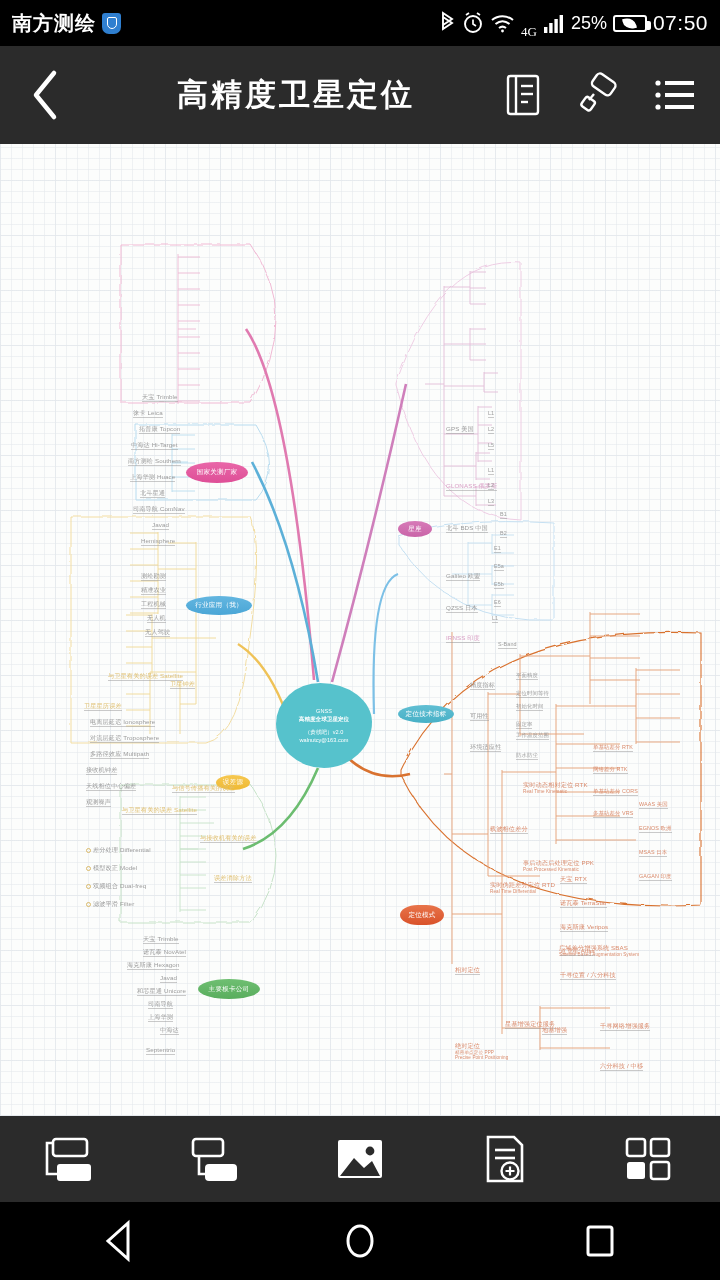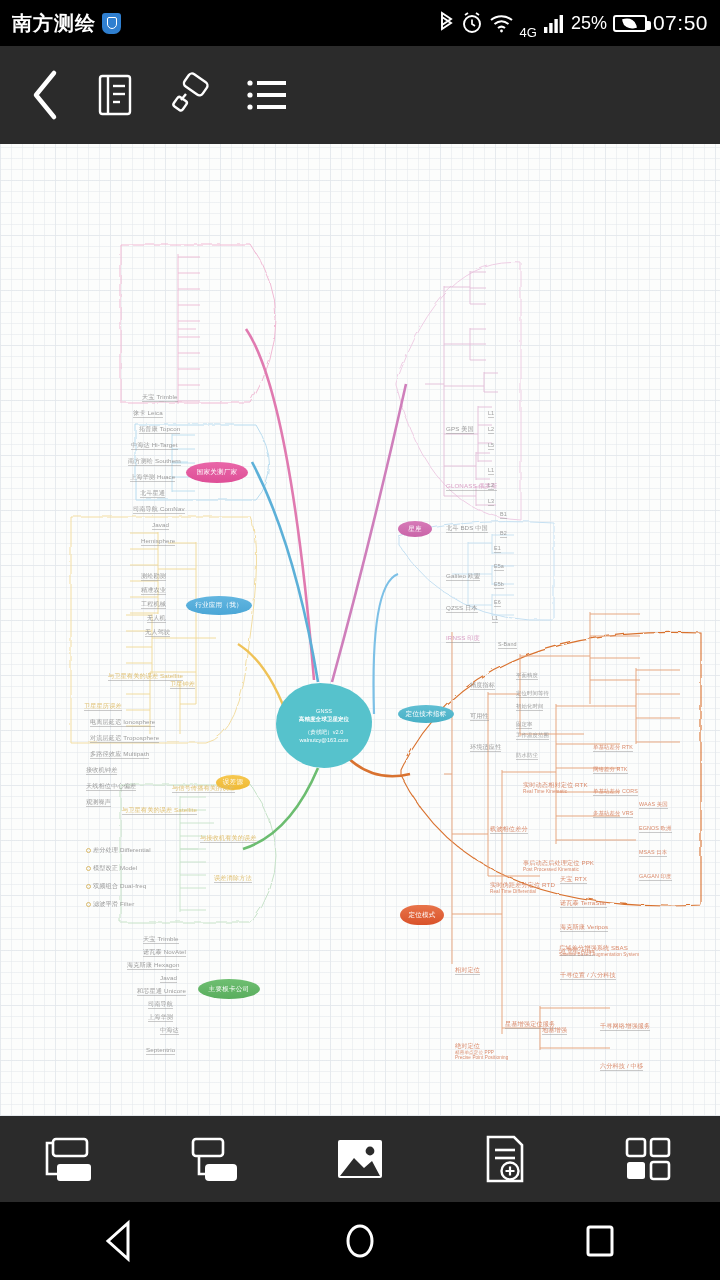--- a/index.html
+++ b/index.html
@@ -151,21 +151,21 @@
           </svg>
       </span>
       <span>
         <svg width="25" height="24" viewBox="0 0 25 24">
             <path d="M2 9c6-5 15-5 21 0" fill="none" stroke="#fff" stroke-width="2"></path>
             <path d="M5.5 13c4.5-3.6 9.5-3.6 14 0" fill="none" stroke="#fff" stroke-width="2"></path>
             <path d="M9 17c2.5-2 4.5-2 7 0" fill="none" stroke="#fff" stroke-width="2"></path>
             <circle cx="12.5" cy="20" r="1.4" fill="#fff"></circle>
           </svg>
       </span>
-      <span style="font-size:13px;align-self:flex-start;margin-top:18px;">4G</span>
+      <span style="font-size:13px;align-self:flex-start;margin-top:18px;font-family:Liberation Serif, serif;">4G</span>
       <span>
         <svg width="22" height="22" viewBox="0 0 22 22">
             <rect x="1" y="15" width="3.4" height="6" fill="#fff"></rect>
             <rect x="6.2" y="11" width="3.4" height="10" fill="#fff"></rect>
             <rect x="11.4" y="7" width="3.4" height="14" fill="#fff"></rect>
             <rect x="16.6" y="3" width="3.4" height="18" fill="#fff"></rect>
           </svg>
       </span>
       <span>25%</span>
       <span class="batt">
@@ -174,20 +174,21 @@
       <span class="clocktxt">07:50</span>
     </div>
   </div>
 
   <div id="header">
     <div class="back">
       <svg width="34" height="52" viewBox="0 0 34 52">
           <path d="M25 4L7 26l18 22" fill="none" stroke="#fff" stroke-width="4.5" stroke-linecap="round" stroke-linejoin="round"></path>
         </svg>
     </div>
+    <div class="title">高精度卫星定位</div>
     <div class="hicons">
       <span class="hicon">
         <svg width="40" height="46" viewBox="0 0 40 46">
             <rect x="5" y="4" width="30" height="38" rx="2.5" fill="none" stroke="#fff" stroke-width="2.4"></rect>
             <line x1="13" y1="4" x2="13" y2="42" stroke="#fff" stroke-width="2.4"></line>
             <line x1="18" y1="14" x2="30" y2="14" stroke="#fff" stroke-width="2.4"></line>
             <line x1="18" y1="22" x2="30" y2="22" stroke="#fff" stroke-width="2.4"></line>
             <line x1="18" y1="30" x2="25" y2="30" stroke="#fff" stroke-width="2.4"></line>
           </svg>
       </span>

